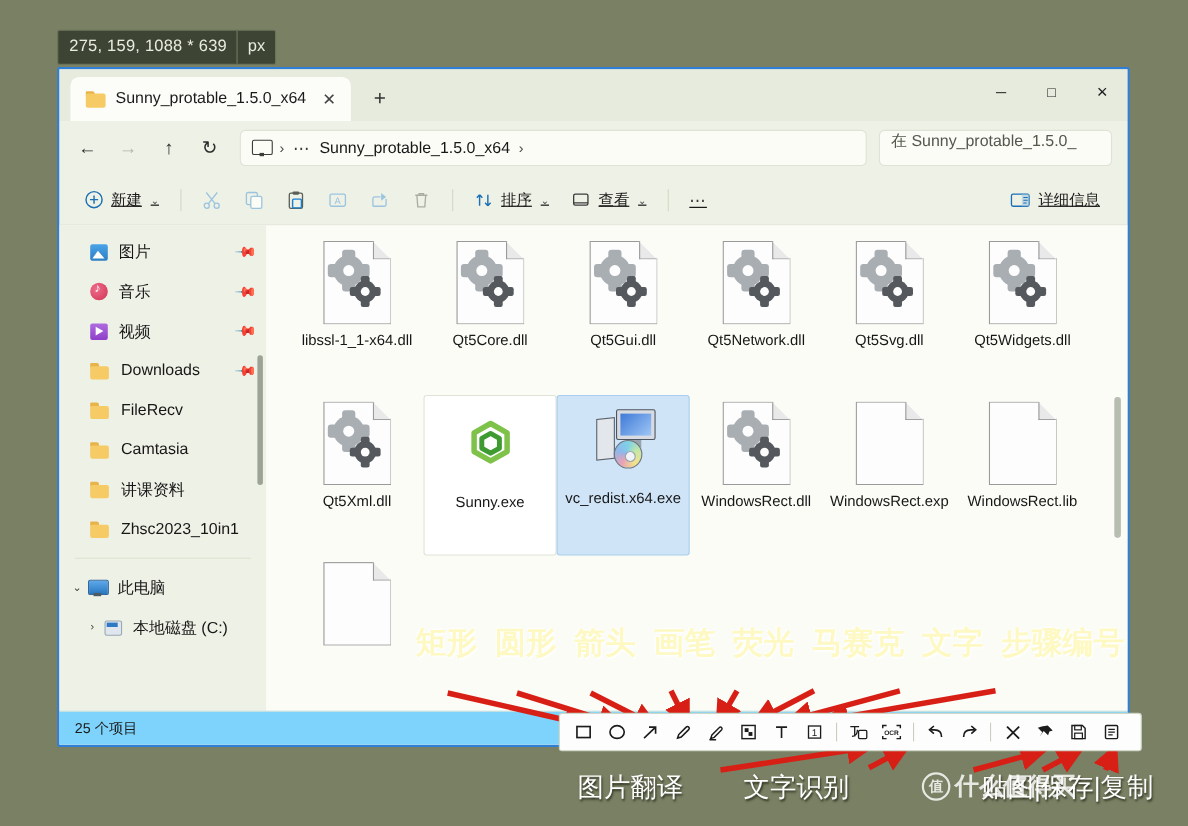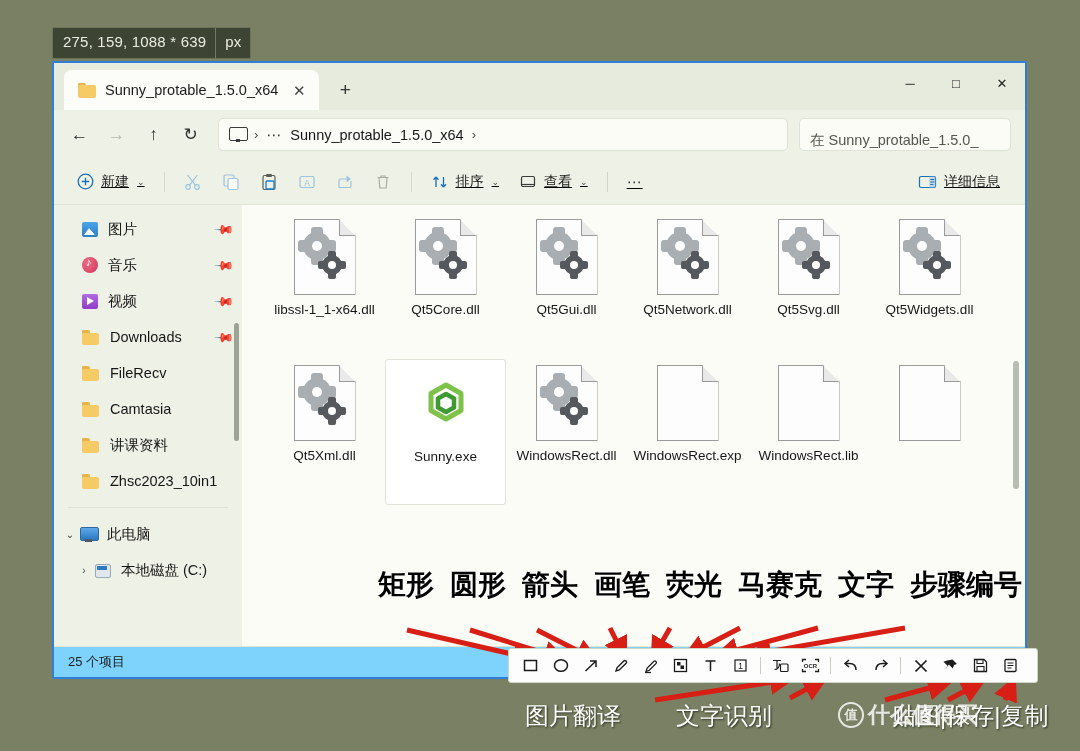--- a/index.html
+++ b/index.html
@@ -95,21 +95,21 @@
   }
   .crumb-mon::after {
     content: ""; position: absolute; left: 6.5px; top: 12px; width: 4px; height: 3px;
     background: #3b3b3b;
   }
   .sep { color: #4a4a4a; font-size: 13px; }
   .dots { color: #3a3a3a; font-size: 15px; letter-spacing: 1px; }
   .crumb-txt { font-size: 14.5px; color: #171717; white-space: nowrap; }
   .searchbox {
     width: 212px; height: 33px; background: #fafcf5; border: 1px solid #dfe3d6;
-    border-radius: 5px; margin-left: 9px; display: flex; align-items: flex-end;
+    border-radius: 5px; margin-left: 9px; display: flex; align-items: flex-start;
     padding: 0 10px; overflow: hidden; flex: none;
   }
   .searchbox span {
     font-size: 14.5px; color: #53574c; white-space: nowrap;
   }
 
   
   .cmdbar {
     height: 46px; display: flex; align-items: center; gap: 2px;
     padding: 0 16px 0 14px; flex: none; background: #eef1e6;
@@ -319,21 +319,21 @@
     width: 14px; height: 12px; border: 1.8px solid #2b2b2b; border-radius: 1px;
     background: linear-gradient(#fff 55%, #2b2b2b 55%);
   }
 
   
   .anno-top {
     position: absolute; left: 378px; top: 566px;
     display: flex; gap: 16px; align-items: baseline; z-index: 30;
   }
   .anno-top span {
-    font-size: 28px; font-weight: bold; color: #000000;
+    font-size: 28px; font-weight: bold; color: #fef9c3;
     font-family: "Liberation Sans", sans-serif;
     text-shadow: 0 0 3px #fff, 0 0 3px #fff, 1px 1px 2px #fff, -1px -1px 2px #fff;
   }
   .anno-bottom {
     position: absolute; left: 525px; top: 700px;
     display: flex; align-items: baseline; z-index: 30;
   }
   .anno-bottom span {
     font-size: 24px; font-weight: normal; color: #fdfdfd;
     text-shadow: 1px 1px 2px #2c3120;
@@ -650,20 +650,29 @@
         <div class="cell hover">
           <div class="sunny-logo">
             <svg width="46" height="46" viewBox="0 0 46 46">
               <path d="M23 4 38 12.5v17L23 38 8 29.5v-17z" fill="none" stroke="#7fc24a" stroke-width="5" stroke-linejoin="round"></path>
               <path d="M23 13 31 17.5v9L23 31l-8-4.5v-9z" fill="none" stroke="#3f9a32" stroke-width="4.5" stroke-linejoin="round"></path>
             </svg>
           </div>
           <div class="fname">Sunny.exe</div>
         </div>
 
+        <div class="cell selected">
+          <div class="vc-ic">
+            <div class="tower"></div>
+            <div class="mon"></div>
+            <div class="monstand"></div>
+            <div class="cd"></div>
+          </div>
+          <div class="fname">vc_redist.x64.exe</div>
+        </div>
 
         <div class="cell">
           <div class="ficon">
             <div class="page"></div>
               <div class="fold"></div>
             <div class="gear-big"></div>
               <div class="gear-hole-b"></div>
             <div class="gear-sm"></div>
               <div class="gear-hole-s"></div>
           </div>

